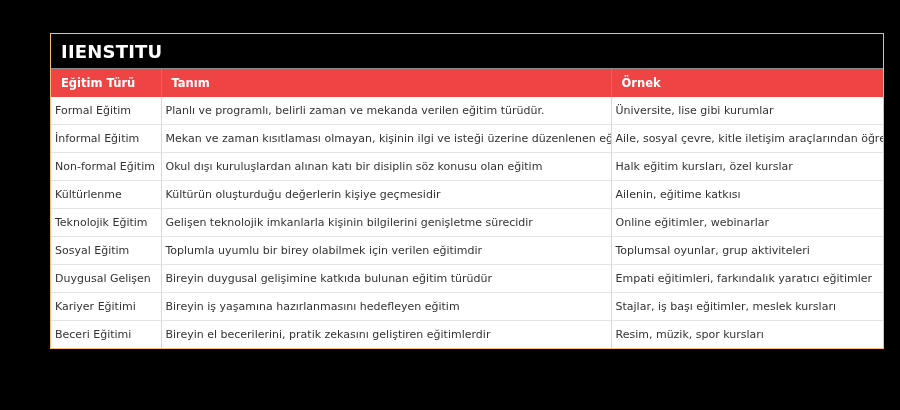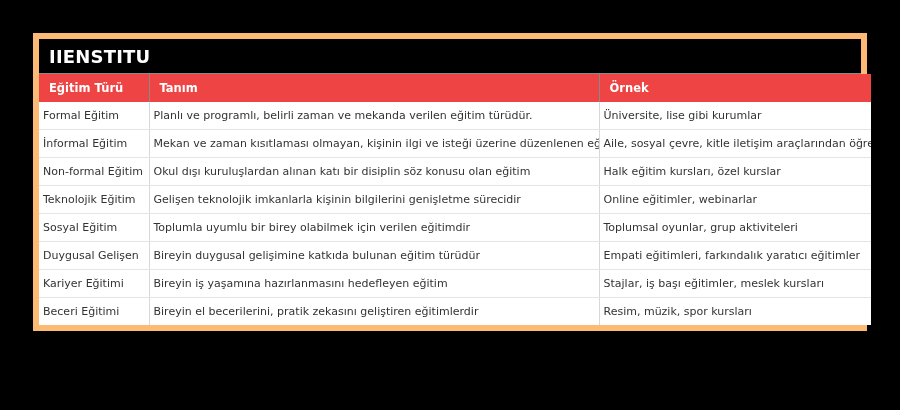--- a/index.html
+++ b/index.html
@@ -1,18 +1,18 @@
 <!DOCTYPE html>
 <html><head>
 <meta charset="utf-8">
 <style>
   html, body { margin:0; padding:0; }
   body { width:900px; height:410px; background:#000; position:relative; overflow:hidden;
          font-family:"DejaVu Sans","Liberation Sans",sans-serif; }
-  .frame { position:absolute; left:33px; top:33px; width:834px; border:6px solid #fdba74; box-sizing:border-box; background:#000; }
+  .frame { position:absolute; left:50px; top:33px; width:834px; border:1px solid #fdba74; box-sizing:border-box; background:#000; }
   .title { height:34px; border-bottom:1px solid #8a8a8a; display:flex; align-items:center; padding-left:10px;
            color:#fff; font-weight:bold; font-size:18px; letter-spacing:0.2px; }
   table { border-collapse:collapse; width:100%; table-layout:fixed; }
   th { background:#ef4444; color:#fff; font-size:11.5px; font-weight:bold; text-align:left; height:28px; padding:0 10px;
        border-right:1px solid #8a8a8a; }
   th:last-child { border-right:none;margin-left:30px; }
   td { background:#fff; color:#333; font-size:11px; height:27px; padding:0 4px; white-space:nowrap; overflow:hidden;
        border-right:1px solid #d8d8d8; border-bottom:1px solid #e4e4e4; }
   td:last-child { border-right:none; }
   tr:last-child td { border-bottom:none; }
@@ -46,20 +46,25 @@
         <td>İnformal Eğitim</td>
         <td>Mekan ve zaman kısıtlaması olmayan, kişinin ilgi ve isteği üzerine düzenlenen eğitim türü</td>
         <td>Aile, sosyal çevre, kitle iletişim araçlarından öğrenim</td>
       </tr>
       <tr>
         <td>Non-formal Eğitim</td>
         <td>Okul dışı kuruluşlardan alınan katı bir disiplin söz konusu olan eğitim</td>
         <td>Halk eğitim kursları, özel kurslar</td>
       </tr>
       <tr>
+        <td>Kültürlenme</td>
+        <td>Kültürün oluşturduğu değerlerin kişiye geçmesidir</td>
+        <td>Ailenin, eğitime katkısı</td>
+      </tr>
+      <tr>
         <td>Teknolojik Eğitim</td>
         <td>Gelişen teknolojik imkanlarla kişinin bilgilerini genişletme sürecidir</td>
         <td>Online eğitimler, webinarlar</td>
       </tr>
       <tr>
         <td>Sosyal Eğitim</td>
         <td>Toplumla uyumlu bir birey olabilmek için verilen eğitimdir</td>
         <td>Toplumsal oyunlar, grup aktiviteleri</td>
       </tr>
       <tr>

